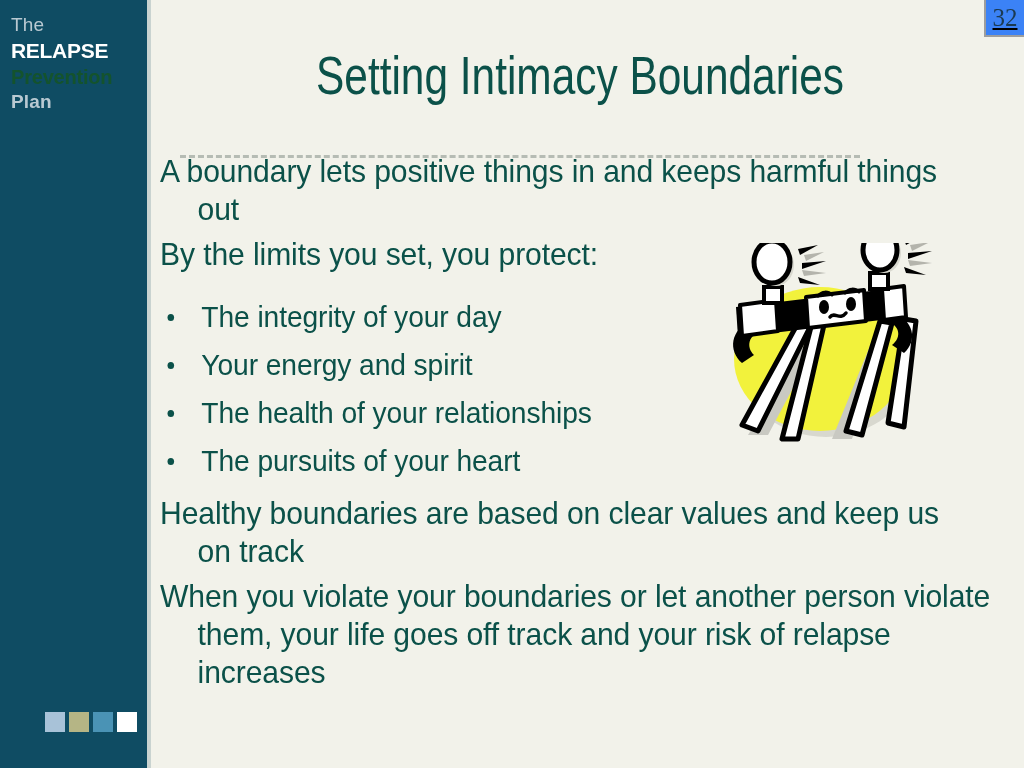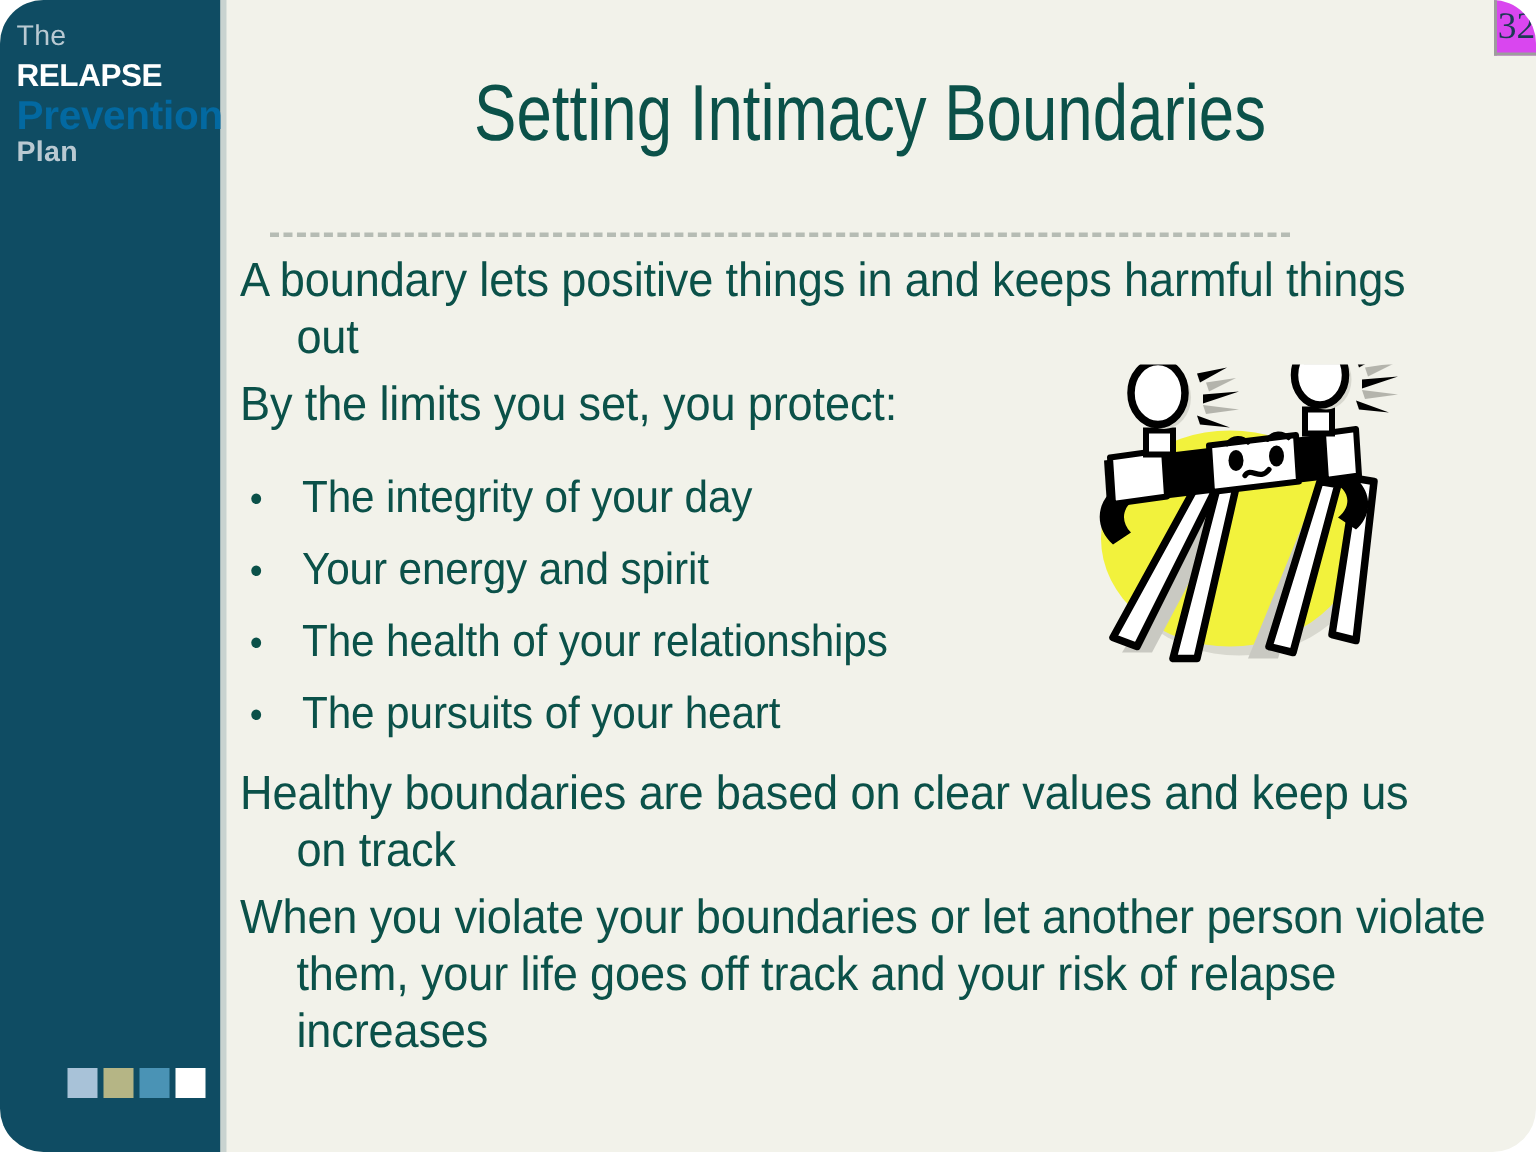--- a/index.html
+++ b/index.html
@@ -10,21 +10,20 @@
   }
   body {
     font-family: "Liberation Sans", sans-serif;
   }
   #slide {
     position: relative;
     width: 1024px;
     height: 768px;
     background: #f2f2ea;
     overflow: hidden;
-    border-radius: 29px;
   }
 
   
   #sidebar {
     position: absolute;
     left: 0;
     top: 0;
     width: 147px;
     height: 768px;
     background: #0f4c63;
@@ -51,23 +50,23 @@
     letter-spacing: 0.2px;
   }
   .logo-relapse {
     font-size: 21px;
     line-height: 29px;
     color: #ffffff;
     font-weight: 700;
     letter-spacing: -0.3px;
   }
   .logo-prevention {
-    font-size: 27px;
+    font-size: 20px;
     line-height: 25px;
-    color: #0369a1;
+    color: #14532d;
     font-weight: 700;
     letter-spacing: -0.2px;
   }
   .logo-plan {
     font-size: 19px;
     line-height: 23px;
     color: #b9c9d2;
     font-weight: 700;
     letter-spacing: 0.2px;
   }
@@ -83,30 +82,31 @@
   .swatch {
     width: 20px;
     height: 20px;
   }
 
   
   #page-number-box {
     position: absolute;
     right: 0px;
     top: -1px;
-    width: 28px;
+    width: 40px;
     height: 38px;
     border: 2px solid #9d9d9d;
     border-top: none;
     border-right: none;
-    background: #d946ef;
+    background: #3b82f6;
     box-sizing: border-box;
     display: flex;
     align-items: center;
     justify-content: center;
+    text-decoration: underline;
   }
   #page-number {
     font-size: 25px;
     color: #1b3a52;
     font-family: "Liberation Serif", serif;
     line-height: 1;
   }
 
   
   #title {
@@ -131,21 +131,21 @@
     top: 155px;
     width: 680px;
     height: 0;
     border-top: 3px dashed #b6bcb4;
   }
 
   
   #body {
     position: absolute;
     left: 160px;
-    top: 167px;
+    top: 152px;
     width: 830px;
     color: #0b5149;
   }
   .para {
     font-size: 32px;
     line-height: 38px;
     padding-left: 40px;
     text-indent: -40px;
     margin: 0 0 7px 0;
     letter-spacing: -0.1px;

